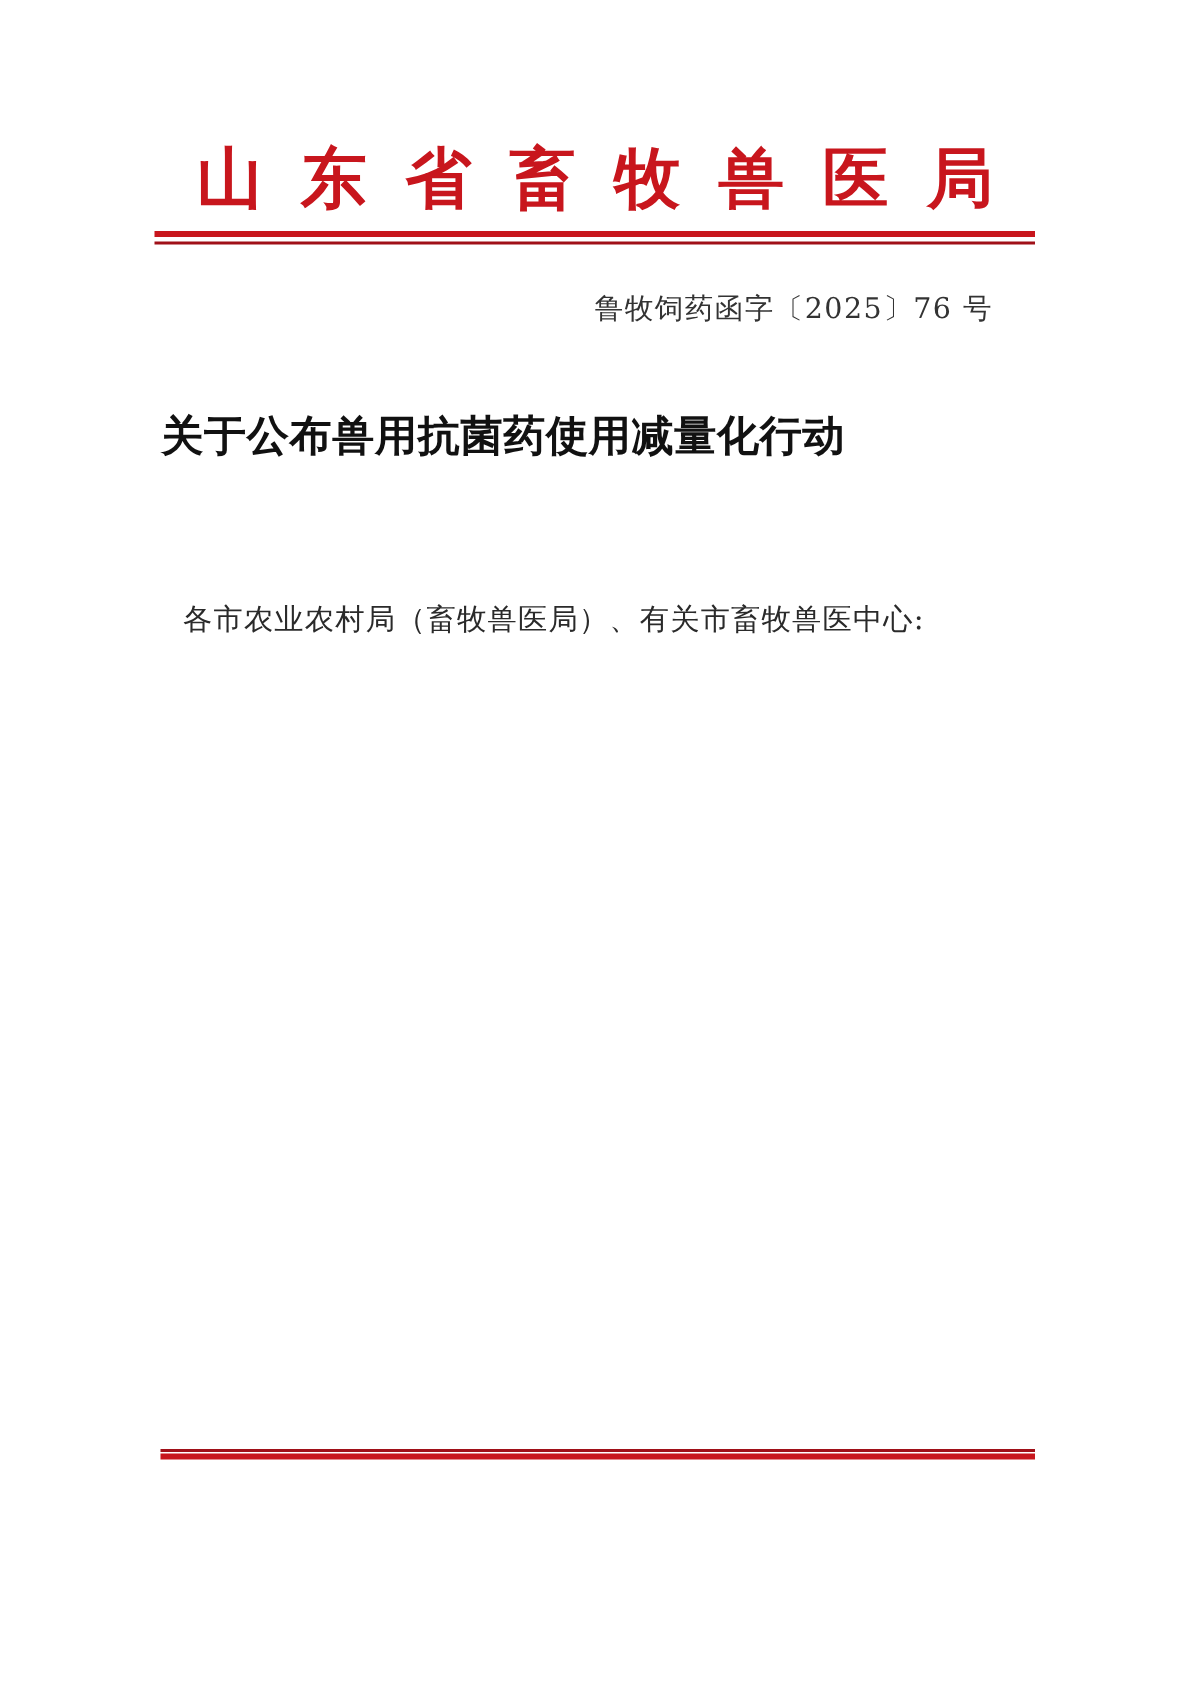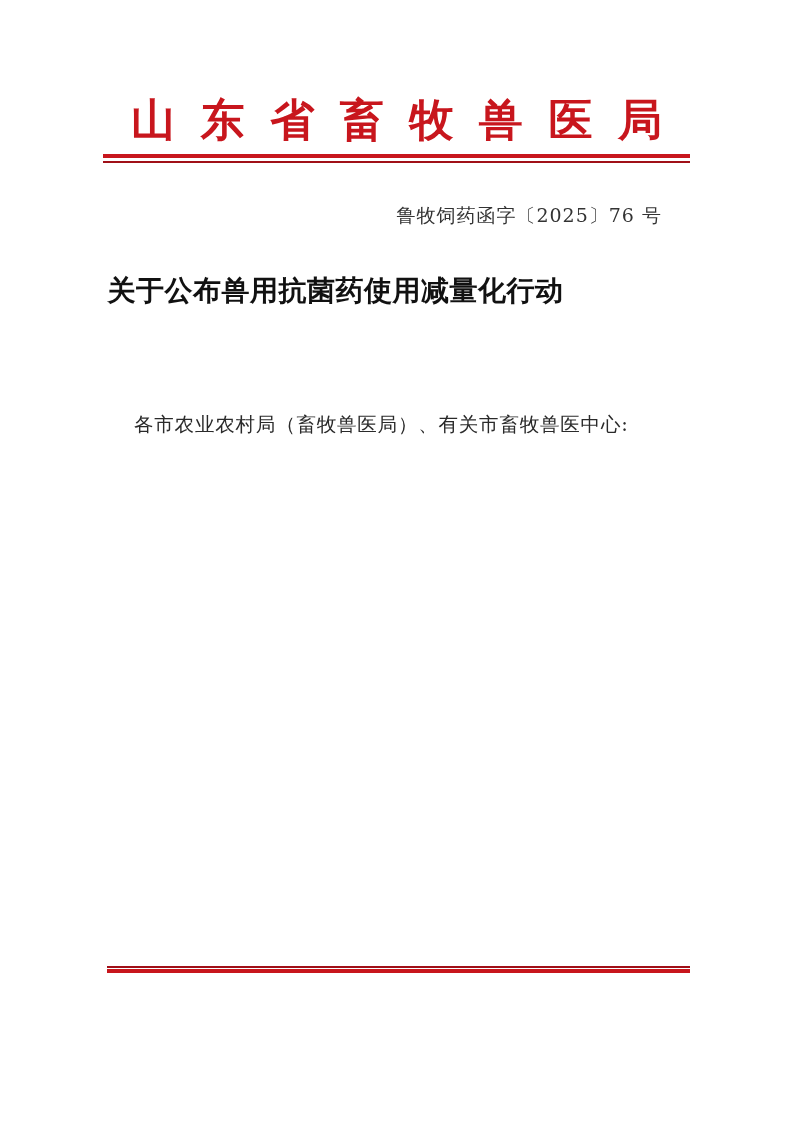--- a/index.html
+++ b/index.html
@@ -5,30 +5,30 @@
   html, body { margin: 0; padding: 0; background: #ffffff; }
   body { width: 794px; height: 1123px; position: relative; overflow: hidden;
          font-family: "DejaVu Serif", "Liberation Serif", serif; color: #222; }
   .masthead { position: absolute; left: 103px; top: 92px; width: 587px; height: 56px;
               display: flex; justify-content: space-between; align-items: center;
               padding: 0 28px 0 28px; box-sizing: border-box; }
   .masthead span { color: #c8161d; font-size: 44px; font-weight: bold; line-height: 56px;
                    font-family: "DejaVu Serif", "Liberation Serif", serif; }
   .rule-thick { position: absolute; height: 4px; background: #c8161d; }
   .rule-thin { position: absolute; height: 1.5px; background: #a01018; }
-  .docnum { position: absolute; right: 132px; top: 203px; font-size: 19px;
+  .docnum { position: absolute; right: 132px; top: 193px; font-size: 19px;
             color: #333; letter-spacing: 1px; font-family: "DejaVu Serif", serif; }
   .title { position: absolute; left: 0; width: 671px; text-align: center;
            font-size: 28px; font-weight: bold; color: #111; line-height: 46px;
            top: 268px; font-family: "DejaVu Serif", serif; letter-spacing: 0.5px; }
   .body-text { position: absolute; left: 118px; top: 390px; width: 572px;
                font-size: 19.5px; line-height: 38.5px; color: #2a2a2a;
                font-family: "DejaVu Serif", serif; text-align: justify;
                letter-spacing: 0.8px; }
-  .body-text p { margin: 16px; }
+  .body-text p { margin: 4px; }
   .salutation { margin: 0; }
   .para { text-indent: 2em; }
   .para + .para { margin-top: 6px; }
 </style>
 </head>
 <body>
 
 <div class="masthead">
   <span>山</span>
   <span>东</span>

